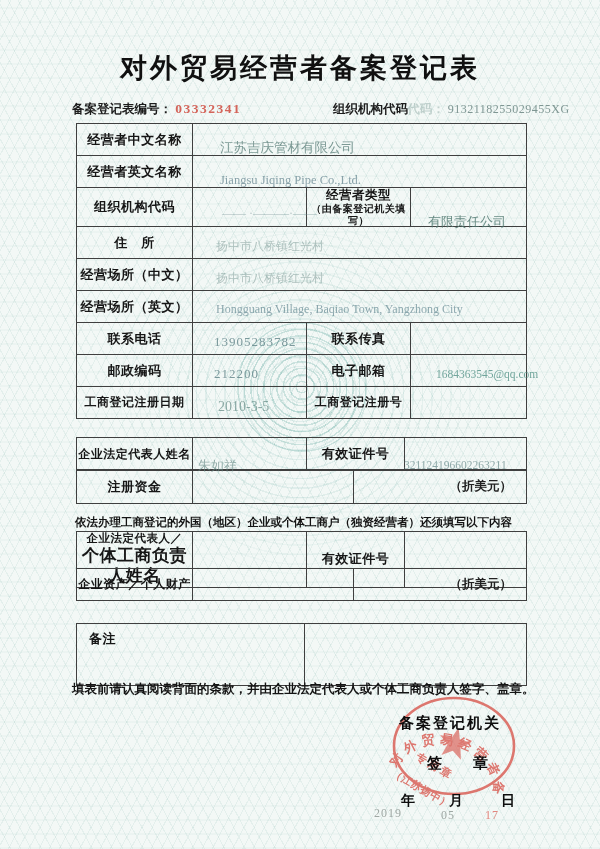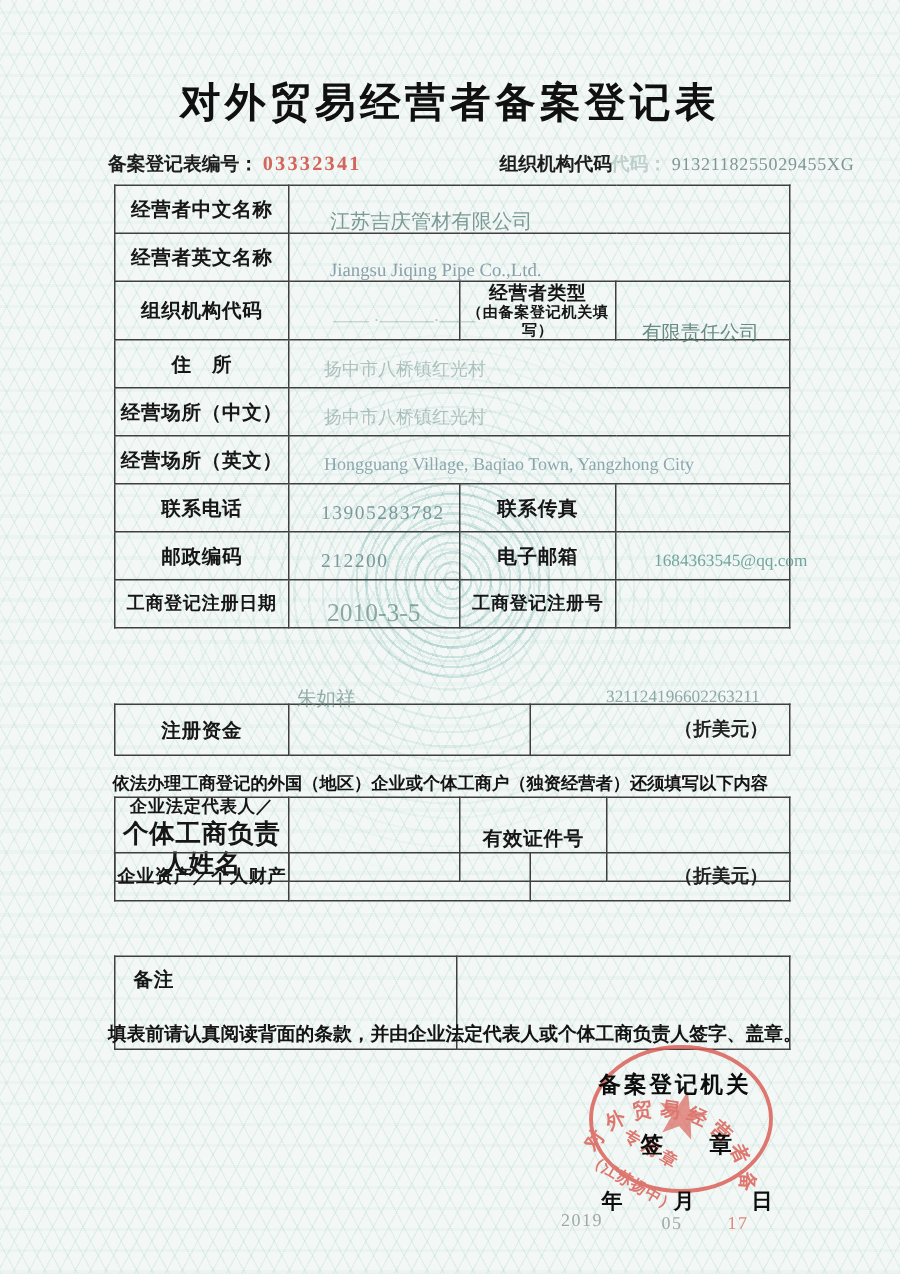--- a/index.html
+++ b/index.html
@@ -124,23 +124,39 @@
   <span class="fv" style="left:220px;top:139px;font-size:13.5px;color:rgba(95,130,125,.8);">江苏吉庆管材有限公司</span>
   <span class="fv" style="left:220px;top:173px;font-size:12.5px;color:rgba(110,140,150,.8);">Jiangsu  Jiqing  Pipe  Co.,Ltd.</span>
   <span class="fv" style="left:222px;top:206px;font-size:12px;color:rgba(120,145,150,.5);">—— ·———·——</span>
   <span class="fv" style="left:428px;top:213px;font-size:13px;color:rgba(80,120,112,.85);">有限责任公司</span>
   <span class="fv" style="left:216px;top:238px;font-size:12px;color:rgba(120,150,145,.55);">扬中市八桥镇红光村</span>
   <span class="fv" style="left:216px;top:270px;font-size:12px;color:rgba(120,150,145,.55);">扬中市八桥镇红光村</span>
   <span class="fv" style="left:216px;top:302px;font-size:12px;color:rgba(105,140,150,.75);">Hongguang Village, Baqiao Town, Yangzhong City</span>
   <span class="fv" style="left:214px;top:334px;font-size:13px;letter-spacing:1px;color:rgba(95,130,135,.8);">13905283782</span>
   <span class="fv" style="left:214px;top:366px;font-size:13px;letter-spacing:1px;color:rgba(95,130,135,.8);">212200</span>
   <span class="fv" style="left:436px;top:368px;font-size:11.5px;color:rgba(90,150,140,.85);">1684363545@qq.com</span>
-  <span class="fv" style="left:218px;top:399px;font-size:17px;color:rgba(95,135,130,.7);">2010-3-5</span>
-
-
+  <span class="fv" style="left:218px;top:399px;font-size:14px;color:rgba(95,135,130,.7);">2010-3-5</span>
+
+
+  <table style="left:76px;top:437px;width:450px;">
+    <colgroup>
+        <col style="width:116px">
+        <col style="width:114px">
+        <col style="width:98px">
+        <col style="width:122px">
+      </colgroup>
+    <tbody>
+        <tr style="height:33px">
+      <td class="lbl lbl-sm">企业法定代表人姓名</td>
+      <td></td>
+      <td class="lbl">有效证件号</td>
+      <td></td>
+    </tr>
+  </tbody>
+    </table>
   <table style="left:76px;top:469px;width:450px;">
     <colgroup>
         <col style="width:116px">
         <col style="width:161px">
         <col style="width:173px">
       </colgroup>
     <tbody>
         <tr style="height:34px">
       <td class="lbl">注册资金</td>
       <td></td>
@@ -180,21 +196,21 @@
       </colgroup>
     <tbody>
         <tr style="height:32px">
       <td class="lbl lbl-sm">企业资产／个人财产</td>
       <td></td>
       <td class="usd">（折美元）</td>
     </tr>
   </tbody>
     </table>
 
-  <table style="left:76px;top:637px;width:450px;">
+  <table style="left:76px;top:623px;width:450px;">
     <colgroup>
         <col style="width:228px">
         <col style="width:222px">
       </colgroup>
     <tbody>
         <tr style="height:62px">
       <td style="vertical-align:top;">
         <span class="lbl remark-lbl">备注</span>
       </td>
       <td></td>

